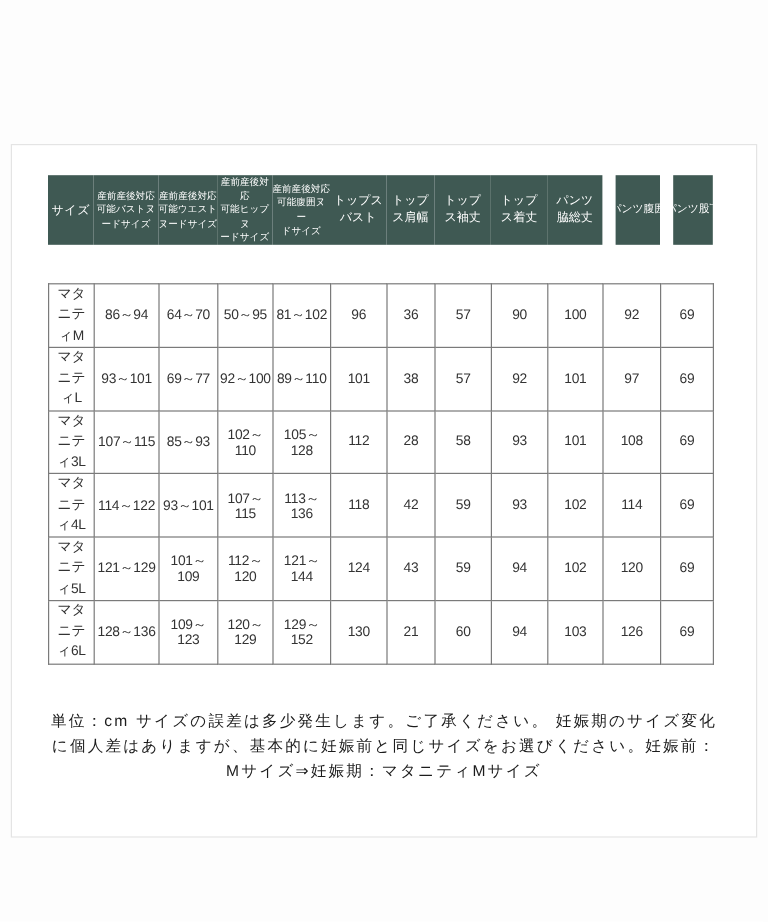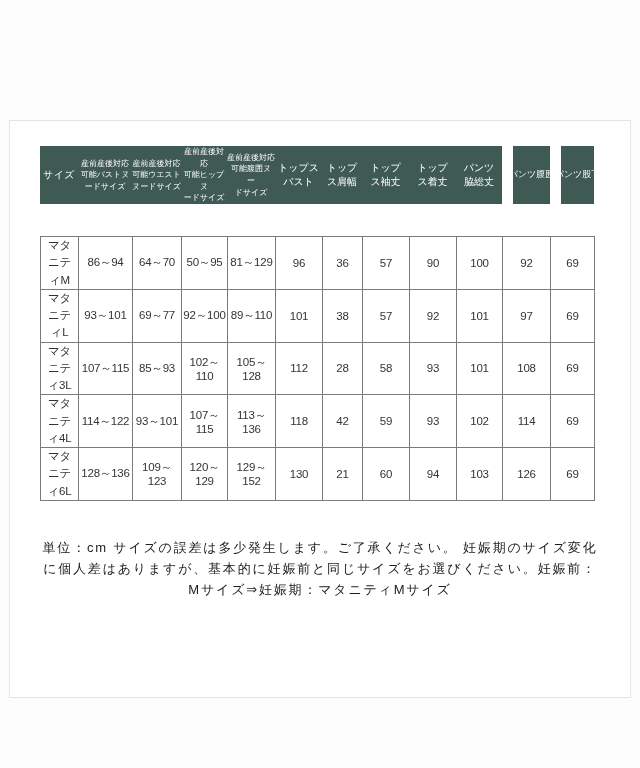--- a/index.html
+++ b/index.html
@@ -105,21 +105,21 @@
             <col style="width: 46px;">
             <col style="width: 48px;">
             <col style="width: 44px;">
           </colgroup>
         <tbody id="tbody">
             <tr>
               <td class="td-label">マタニティM</td>
               <td class="td-val">86～94</td>
               <td class="td-val">64～70</td>
               <td class="td-val">50～95</td>
-              <td class="td-val">81～129</td>
+              <td class="td-val">81～102</td>
               <td class="td-val">96</td>
               <td class="td-val">36</td>
               <td class="td-val">57</td>
               <td class="td-val">90</td>
               <td class="td-val">100</td>
               <td class="td-val">92</td>
               <td class="td-val">69</td>
             </tr>
             <tr>
               <td class="td-label">マタニティL</td>
@@ -157,20 +157,34 @@
               <td class="td-val">113～136</td>
               <td class="td-val">118</td>
               <td class="td-val">42</td>
               <td class="td-val">59</td>
               <td class="td-val">93</td>
               <td class="td-val">102</td>
               <td class="td-val">114</td>
               <td class="td-val">69</td>
             </tr>
             <tr>
+              <td class="td-label">マタニティ5L</td>
+              <td class="td-val">121～129</td>
+              <td class="td-val">101～109</td>
+              <td class="td-val">112～120</td>
+              <td class="td-val">121～144</td>
+              <td class="td-val">124</td>
+              <td class="td-val">43</td>
+              <td class="td-val">59</td>
+              <td class="td-val">94</td>
+              <td class="td-val">102</td>
+              <td class="td-val">120</td>
+              <td class="td-val">69</td>
+            </tr>
+            <tr>
               <td class="td-label">マタニティ6L</td>
               <td class="td-val">128～136</td>
               <td class="td-val">109～123</td>
               <td class="td-val">120～129</td>
               <td class="td-val">129～152</td>
               <td class="td-val">130</td>
               <td class="td-val">21</td>
               <td class="td-val">60</td>
               <td class="td-val">94</td>
               <td class="td-val">103</td>

